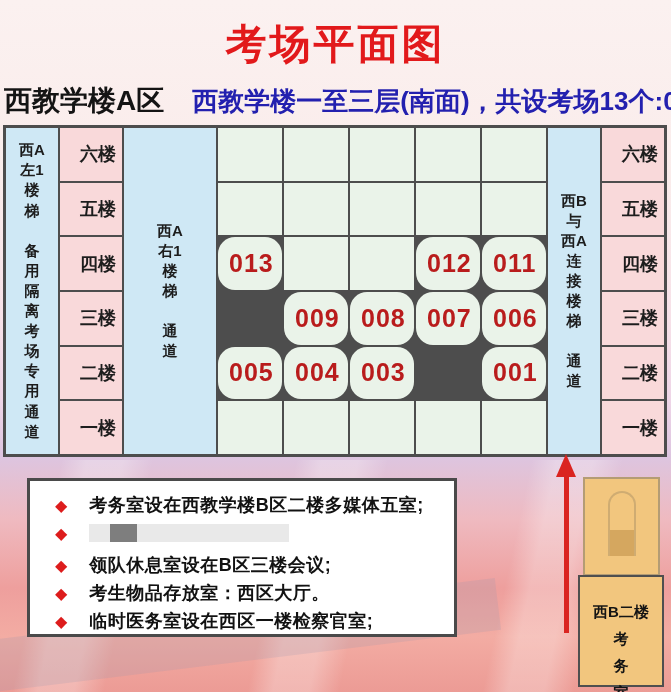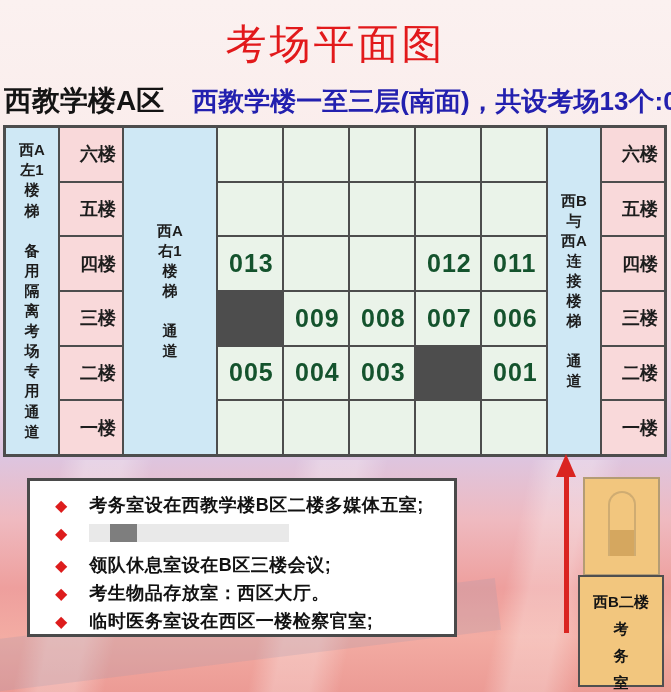--- a/index.html
+++ b/index.html
@@ -17,21 +17,21 @@
       repeating-linear-gradient(102deg,
         rgba(255,255,255,0) 0 60px, rgba(255,255,255,0.28) 85px 120px,
         rgba(255,255,255,0) 150px 230px);
   }
   .band {
     position:absolute; left:-60px; bottom:28px; width:560px; height:52px;
     background:rgba(150,148,175,0.20); transform:rotate(-7deg); pointer-events:none;
   }
   .page-title {
     position:absolute; top:17px; left:0; width:671px; text-align:center;
-    font-size:41px; font-weight:normal; color:#e2191b; letter-spacing:3px;
+    font-size:41px; font-weight:bold; color:#e2191b; letter-spacing:3px;
   }
   .subtitle { position:absolute; top:82px; left:4px; width:667px; white-space:nowrap; overflow:hidden; }
   .subtitle .zone { font-size:28px; font-weight:bold; color:#141414; margin-right:28px; }
   .subtitle .desc { font-size:26px; font-weight:bold; color:#2320af; }
 
   .plan-table {
     position:absolute; left:3px; top:125px; width:664px; height:332px;
     display:grid;
     grid-template-columns:52px 62px 92px 64px 64px 64px 64px 64px 52px 1fr;
     grid-template-rows:repeat(6,1fr);
@@ -41,21 +41,21 @@
   .blue { background:#cfe8f5; }
   .pinkc { background:#f9d9da; }
   .room { background:#eaf3e9; }
   .corridor {
     white-space:pre-line; text-align:center; font-weight:bold;
     font-size:15px; line-height:1.34; color:#1d1d1d;
   }
   .floor { font-size:18px; font-weight:bold; color:#1d1d1d;padding-left:14px; }
   .roomnum {
     justify-content:flex-start; padding-left:11px;
-    font-size:25px; font-weight:bold; color:#14532d; letter-spacing:1px;
+    font-size:25px; font-weight:bold; color:#b91c1c; letter-spacing:1px;border-radius:17px;
   }
 
   .notes-box {
     position:absolute; left:27px; top:478px; width:430px; height:159px;
     background:#ffffff; border:3px solid #4a4a4a; padding:11px 0 0 25px;
   }
   .note { display:flex; align-items:center; height:26px; margin-bottom:2px; }
   .note.gap { margin-top:6px; }
   .note .diamond { color:#dd1c1c; font-size:16px; margin-right:22px; flex:none; }
   .note .txt { font-weight:bold; font-size:18px; color:#121212; letter-spacing:0.5px; }
@@ -83,21 +83,21 @@
   }
   .door {
     position:absolute; left:23px; top:12px; width:28px; height:65px;
     border:2px solid #cfac72; border-bottom:none; border-radius:14px 14px 0 0;
   }
   .door .door-bottom { position:absolute; left:0; bottom:0; width:100%; height:26px; background:#d5a75f; }
 
   .office-box {
     position:absolute; left:578px; top:575px; width:86px; height:112px;
     background:#f2c67e; border:2px solid #4f4f4f;
-    display:flex; flex-direction:column; align-items:center; padding-top:16px;
+    display:flex; flex-direction:column; align-items:center; padding-top:26px;
     font-weight:bold; color:#141414;
   }
   .office-line1 { font-size:15px; }
   .office-chars { white-space:pre-line; font-size:15px; line-height:1.8; text-align:center; margin-top:3px; }
 </style>
 </head>
 <body>
 
 <div class="canvas">
   <div class="streaks"></div>

